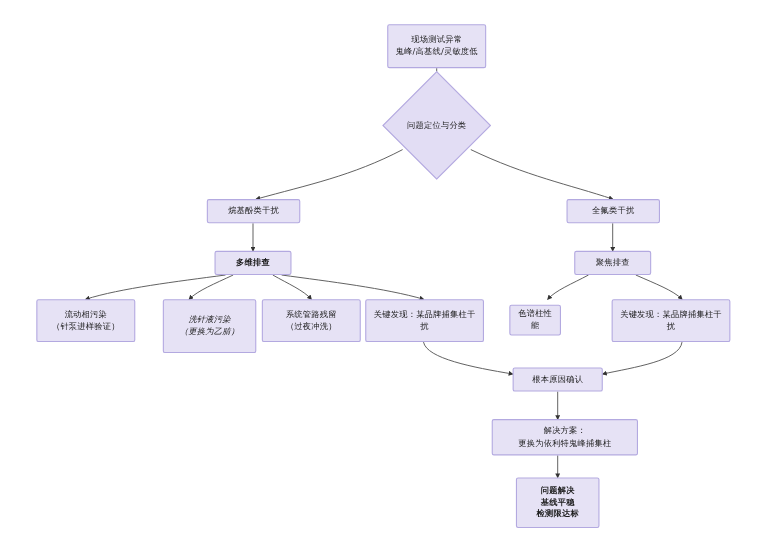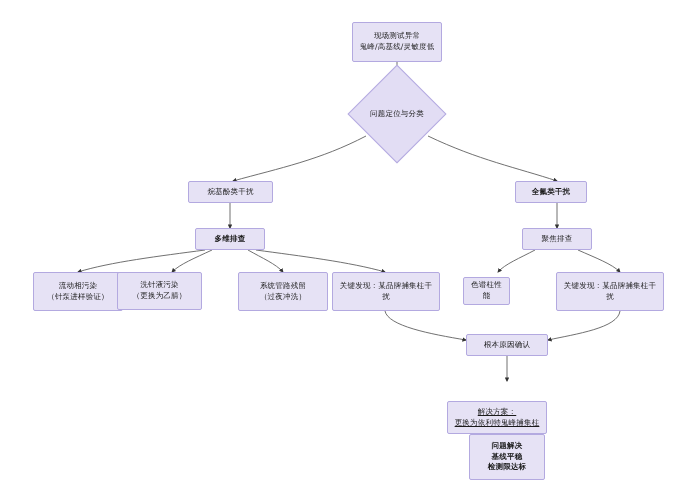--- a/index.html
+++ b/index.html
@@ -118,36 +118,36 @@
   </div>
 
   <div class="diamond" style="left:347px; top:78px; width:100px; height:72px;">
     <span class="dshape"></span>
     <span class="dlabel">问题定位与分类</span>
   </div>
 
   <div class="node" style="left:188px; top:181px; width:85px; height:22px;">
     <span class="lines">烷基酚类干扰</span>
   </div>
-  <div class="node" style="left:515px; top:181px; width:72px; height:22px;font-weight:bold;">
+  <div class="node" style="left:515px; top:181px; width:85px; height:22px;">
     <span class="lines">全氟类干扰</span>
   </div>
 
   <div class="node" style="left:195px; top:228px; width:70px; height:22px;font-weight:bold;">
     <span class="lines">多维排查</span>
   </div>
   <div class="node" style="left:522px; top:228px; width:70px; height:22px;justify-content:center;">
     <span class="lines">聚焦排查</span>
   </div>
 
   <div class="node" style="left:33px; top:272px; width:90px; height:39px;">
     <span class="lines">流动相污染
 （针泵进样验证）</span>
   </div>
-  <div class="node" style="left:117px; top:272px; width:85px; height:38px;">
+  <div class="node" style="left:148px; top:272px; width:85px; height:49px;font-style:italic;">
     <span class="lines">洗针液污染
 （更换为乙腈）</span>
   </div>
   <div class="node" style="left:238px; top:272px; width:90px; height:39px;">
     <span class="lines">系统管路残留
 （过夜冲洗）</span>
   </div>
   <div class="node" style="left:332px; top:272px; width:108px; height:39px;">
     <span class="lines">关键发现：某品牌捕集柱干扰</span>
   </div>
@@ -155,21 +155,21 @@
     <span class="lines">色谱柱性能</span>
   </div>
   <div class="node" style="left:556px; top:272px; width:108px; height:39px;">
     <span class="lines">关键发现：某品牌捕集柱干扰</span>
   </div>
 
   <div class="node" style="left:466px; top:334px; width:82px; height:22px;">
     <span class="lines">根本原因确认</span>
   </div>
 
-  <div class="node" style="left:447px; top:401px; width:100px; height:33px;text-decoration:underline;">
+  <div class="node" style="left:447px; top:381px; width:133px; height:33px;">
     <span class="lines">解决方案：
 更换为依利特鬼峰捕集柱</span>
   </div>
 
   <div class="node" style="left:469px; top:434px; width:76px; height:46px;font-weight:bold;">
     <span class="lines">问题解决
 基线平稳
 检测限达标</span>
   </div>
 

